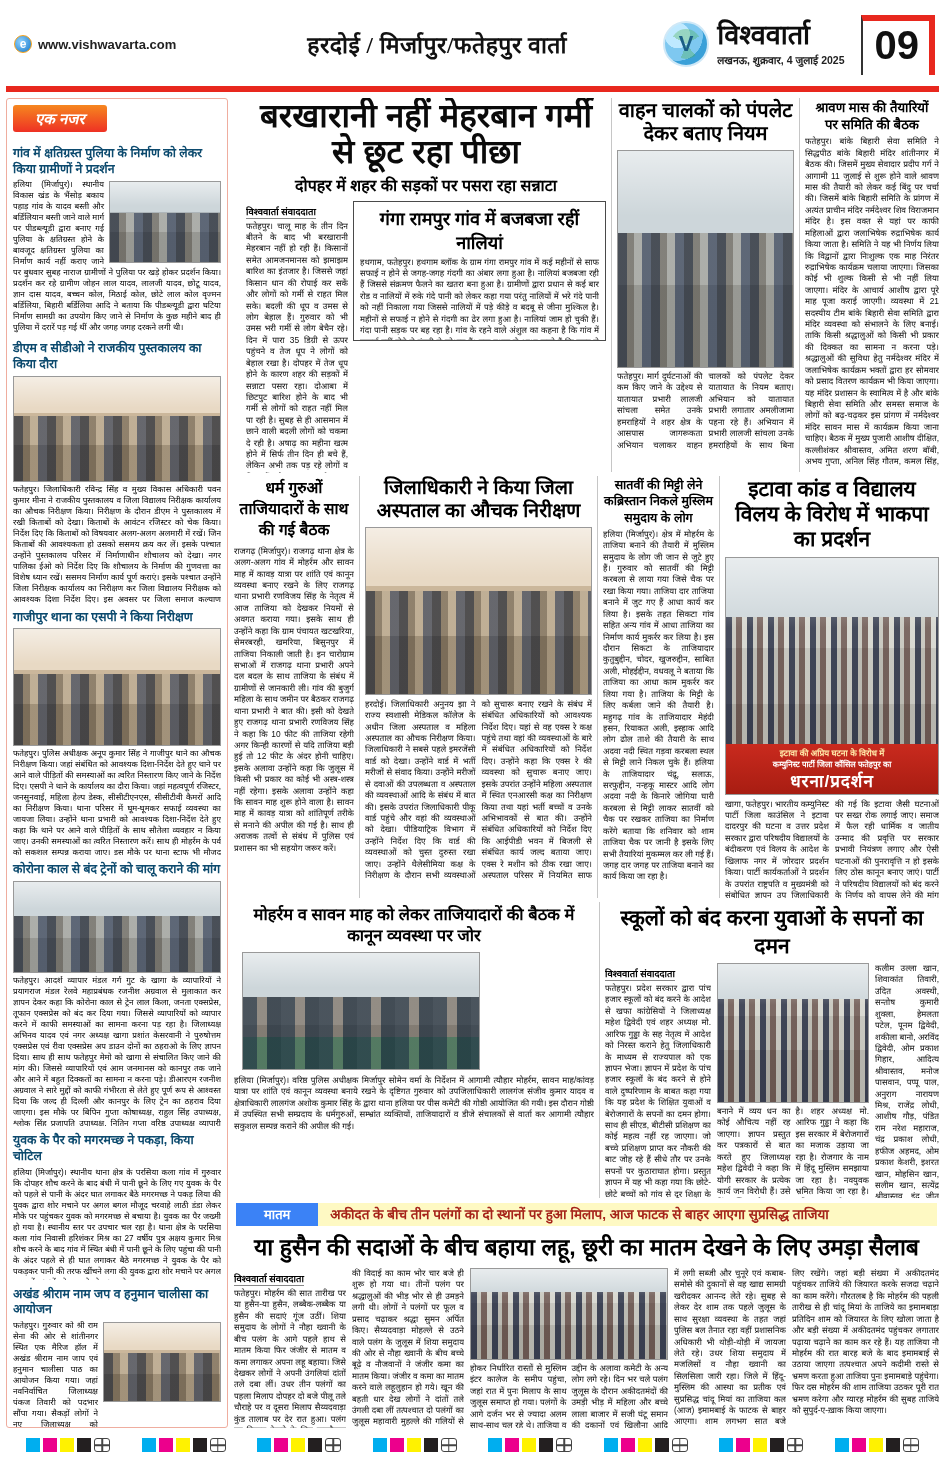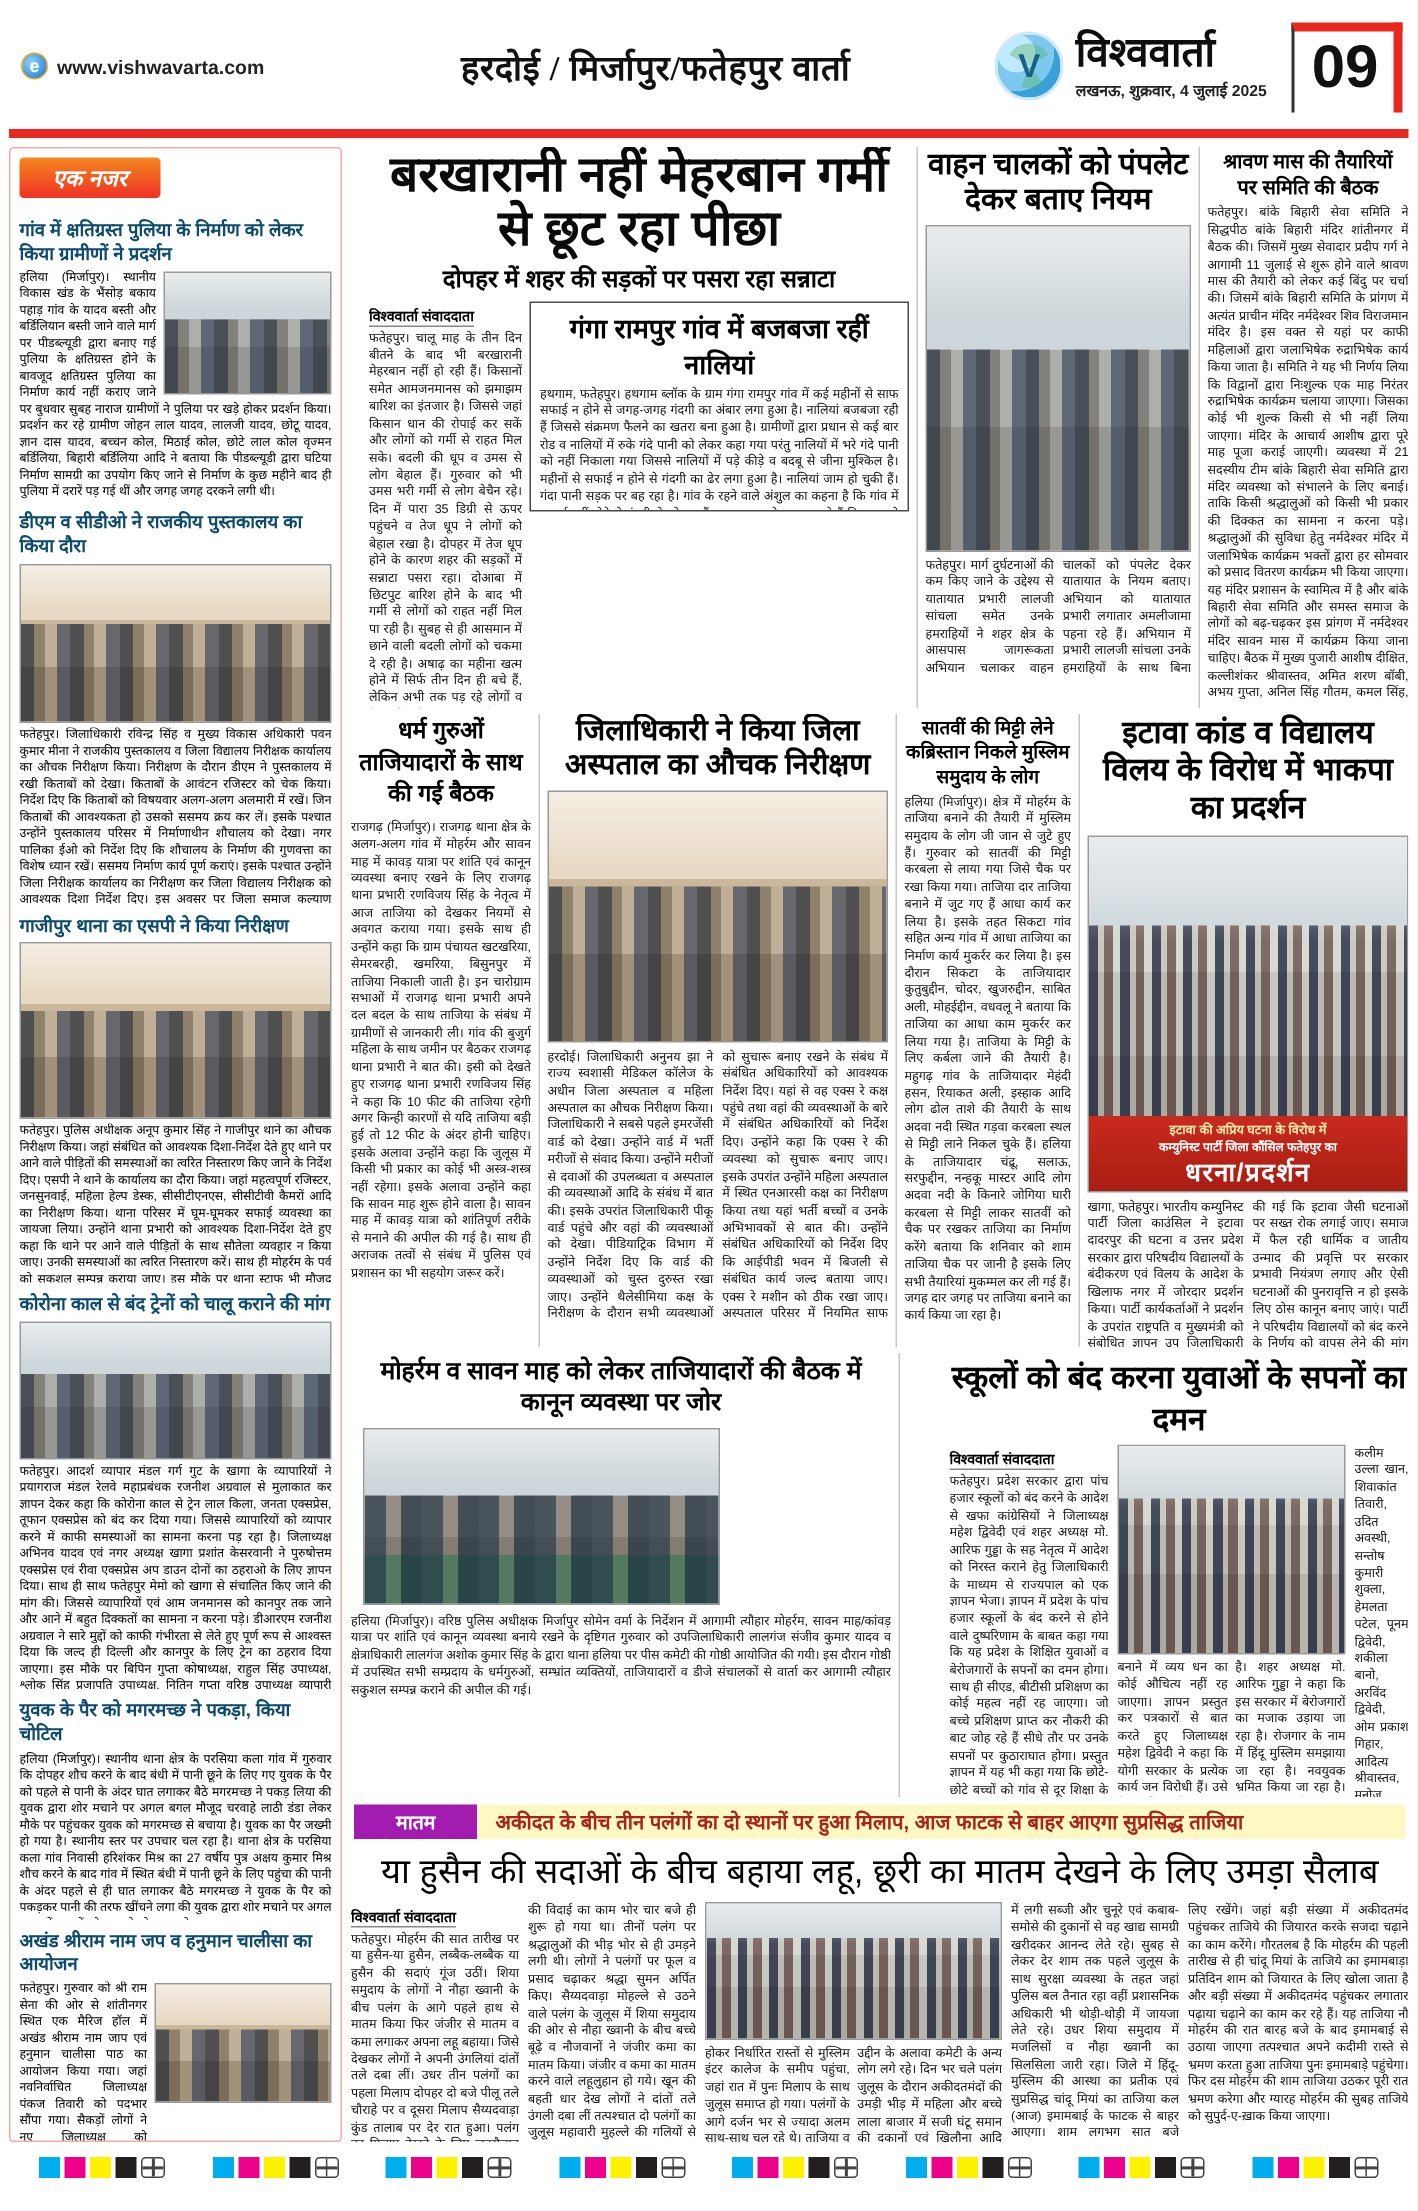--- a/index.html
+++ b/index.html
@@ -77,37 +77,37 @@
   .dharm h2 { font-size:15.5px; text-align:center; line-height:1.35; margin:2px 2px 5px; }
   .hospital { width:238px; padding:0 5px; overflow:hidden; }
   .hospital h2 { font-size:19.5px; text-align:center; line-height:1.2; font-weight:800; margin:0 0 4px; }
   .hospital .cols2 { column-count:2; column-gap:6px; height:185px; overflow:hidden; margin-top:4px; }
   .satvin { width:122px; padding:0 5px; overflow:hidden; }
   .satvin h3 { font-size:12.5px; text-align:center; line-height:1.3; margin:1px 0 3px; }
   .etawah { flex:1; padding-left:5px; overflow:hidden; }
   .etawah h2 { font-size:21px; text-align:center; line-height:1.2; font-weight:800; margin:0 4px 5px; }
   .etawah .cols2 { column-count:2; column-gap:6px; height:118px; overflow:hidden; margin-top:4px; }
 
-  .row3 { display:flex; height:296px; margin-top:4px;gap:28px; }
+  .row3 { display:flex; height:296px; margin-top:4px; }
   .meeting { width:366px; padding-right:5px; overflow:hidden; }
   .meeting h2 { font-size:16.5px; text-align:center; line-height:1.3; margin:2px 8px 5px; }
   .schools { flex:1; padding-left:5px; overflow:hidden; }
   .schools h2 { font-size:21px; text-align:center; font-weight:800; margin:1px 0 4px; }
   .schools-row { display:flex; gap:6px; height:238px; overflow:hidden; }
   .schools .cA { width:106px; }
   .schools .mid { width:152px; display:flex; flex-direction:column; }
   .schools .mini { display:flex; gap:5px; flex:1; margin-top:3px; overflow:hidden; }
   .schools .mini p { flex:1; }
   .schools .names { flex:1; }
 
   .row4 { margin-top:5px; }
   .matam-band { display:flex; align-items:stretch; margin:0 2px 3px; }
-  .matam-label { background:#a21caf; color:#fff; font-weight:800; font-size:13px; padding:2px 28px 3px; display:flex; align-items:center; }
+  .matam-label { background:#3b82f6; color:#fff; font-weight:800; font-size:13px; padding:2px 28px 3px; display:flex; align-items:center; }
   .matam-strip { flex:1; background:#fef9c3; color:#a6241a; font-weight:bold; font-size:13.5px; padding:2px 12px 3px; display:flex; align-items:center; }
-  .bottom h2 { font-size:23px; text-align:center; font-weight:400; margin:4px 0 6px; }
+  .bottom h2 { font-size:23px; text-align:center; font-weight:700; margin:4px 0 6px; }
   .bottom-row { display:flex; gap:6px; height:186px; overflow:hidden; }
   .bottom-row .c { width:112px; }
   .bottom-row .mid { width:198px; display:flex; flex-direction:column; }
   .bottom-row .mini { display:flex; gap:5px; flex:1; margin-top:3px; overflow:hidden; }
   .bottom-row .mini p { flex:1; }
   .bottom-row .last { flex:1; }
 
   
   .marks { display:flex; justify-content:space-between; padding:10px 26px 0; }
   .mgrp { display:flex; gap:3px; align-items:center; }

